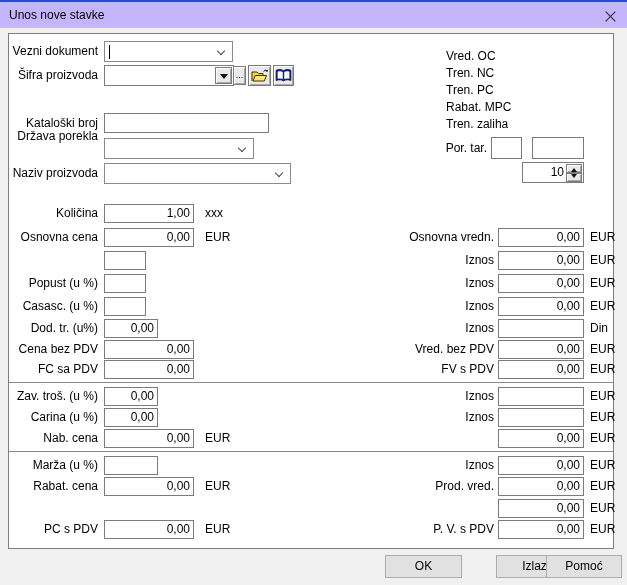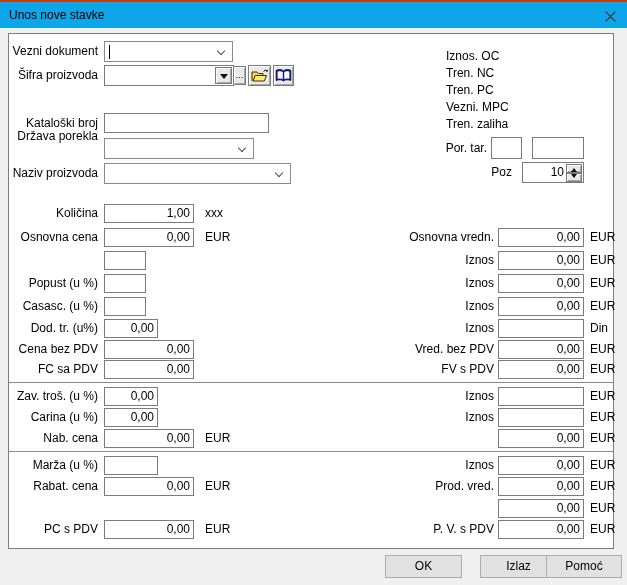--- a/index.html
+++ b/index.html
@@ -1,20 +1,20 @@
 <!DOCTYPE html>
 <html><head>
 <meta charset="utf-8">
 <style>
   * { margin:0; padding:0; box-sizing:border-box; font-family:"Liberation Sans",sans-serif; }
   html,body { width:627px; height:585px; overflow:hidden; }
   body { position:relative; background:#f0f0f0; font-size:12px; color:#000; }
 
   
-  .titlebar { position:absolute; left:0; top:0; width:627px; height:28px; background:#0ea5e9; border-top:2px solid #c2410c; }
+  .titlebar { position:absolute; left:0; top:0; width:627px; height:28px; background:#c4b5fd; border-top:2px solid #1d4ed8; }
   .title { position:absolute; left:9px; top:6px; font-size:12px; white-space:nowrap; }
   .closebtn { position:absolute; right:6px; top:5px; width:22px; height:19px; display:flex; align-items:center; justify-content:center; cursor:pointer; background:transparent; border:none; }
 
   
   .panel { position:absolute; left:8px; top:33px; width:606px; height:516px; background:#ffffff; border:1px solid #7e7e7e; }
 
   .lab { position:absolute; text-align:right; white-space:nowrap; }
   .fld { position:absolute; background:#fff; border:1px solid #7b7b7b; text-align:right; padding-right:3px; line-height:17px; height:19px; overflow:hidden; }
   .tfld { position:absolute; background:#fff; border:1px solid #7b7b7b; text-align:left; padding-left:3px; overflow:hidden; }
   .combo { position:absolute; background:#fff; border:1px solid #8a8a8a; }
@@ -98,35 +98,34 @@
     <span></span>
     <span class="chev"></span>
   </div>
 
   <span class="lab" style="left:0;top:129px;width:89px;line-height:21px">Naziv proizvoda</span>
   <div class="combo" style="left:95px;top:129px;width:187px;height:21px">
     <span></span>
     <span class="chev"></span>
   </div>
 
-  <span class="trenlab" style="top:15px">Iznos. OC</span>
+  <span class="trenlab" style="top:15px">Vred. OC</span>
   <span class="trenlab" style="top:32px">Tren. NC</span>
   <span class="trenlab" style="top:49px">Tren. PC</span>
-  <span class="trenlab" style="top:66px">Vezni. MPC</span>
+  <span class="trenlab" style="top:66px">Rabat. MPC</span>
   <span class="trenlab" style="top:83px">Tren. zaliha</span>
 
   <span class="lab" style="left:370px;top:103px;width:108px;line-height:22px">Por. tar.</span>
   <div class="tfld" style="left:482px;top:103px;width:31px;height:22px">
     <span></span>
   </div>
   <div class="tfld" style="left:523px;top:103px;width:52px;height:22px">
     <span></span>
   </div>
 
-  <span class="lab" style="left:428px;top:128px;width:75px;line-height:21px">Poz</span>
   <div class="tfld" style="left:513px;top:128px;width:62px;height:21px;text-align:right;padding-right:19px;line-height:19px">
     <span>10</span>
     <button class="btn3d" style="right:1px;top:1px;width:16px;height:9px">
         <span class="tri-up-s" style="margin:0"></span>
       </button>
     <button class="btn3d" style="right:1px;top:10px;width:16px;height:9px">
         <span class="tri-down-s" style="margin:0"></span>
       </button>
   </div>
 
@@ -246,14 +245,14 @@
     <span class="fld lf w-lg">0,00</span>
     <span class="unit lu">EUR</span>
     <span class="lab rl">P. V. s PDV</span>
     <span class="fld rf">0,00</span>
     <span class="unit ru">EUR</span>
   </div>
 
 </div>
 
 <button class="winbtn" style="left:385px">OK</button>
-<button class="winbtn" style="left:480px">Izlaz</button>
+<button class="winbtn" style="left:496px">Izlaz</button>
 <button class="winbtn" style="left:546px;width:76px">Pomoć</button>
 
 </body></html>

